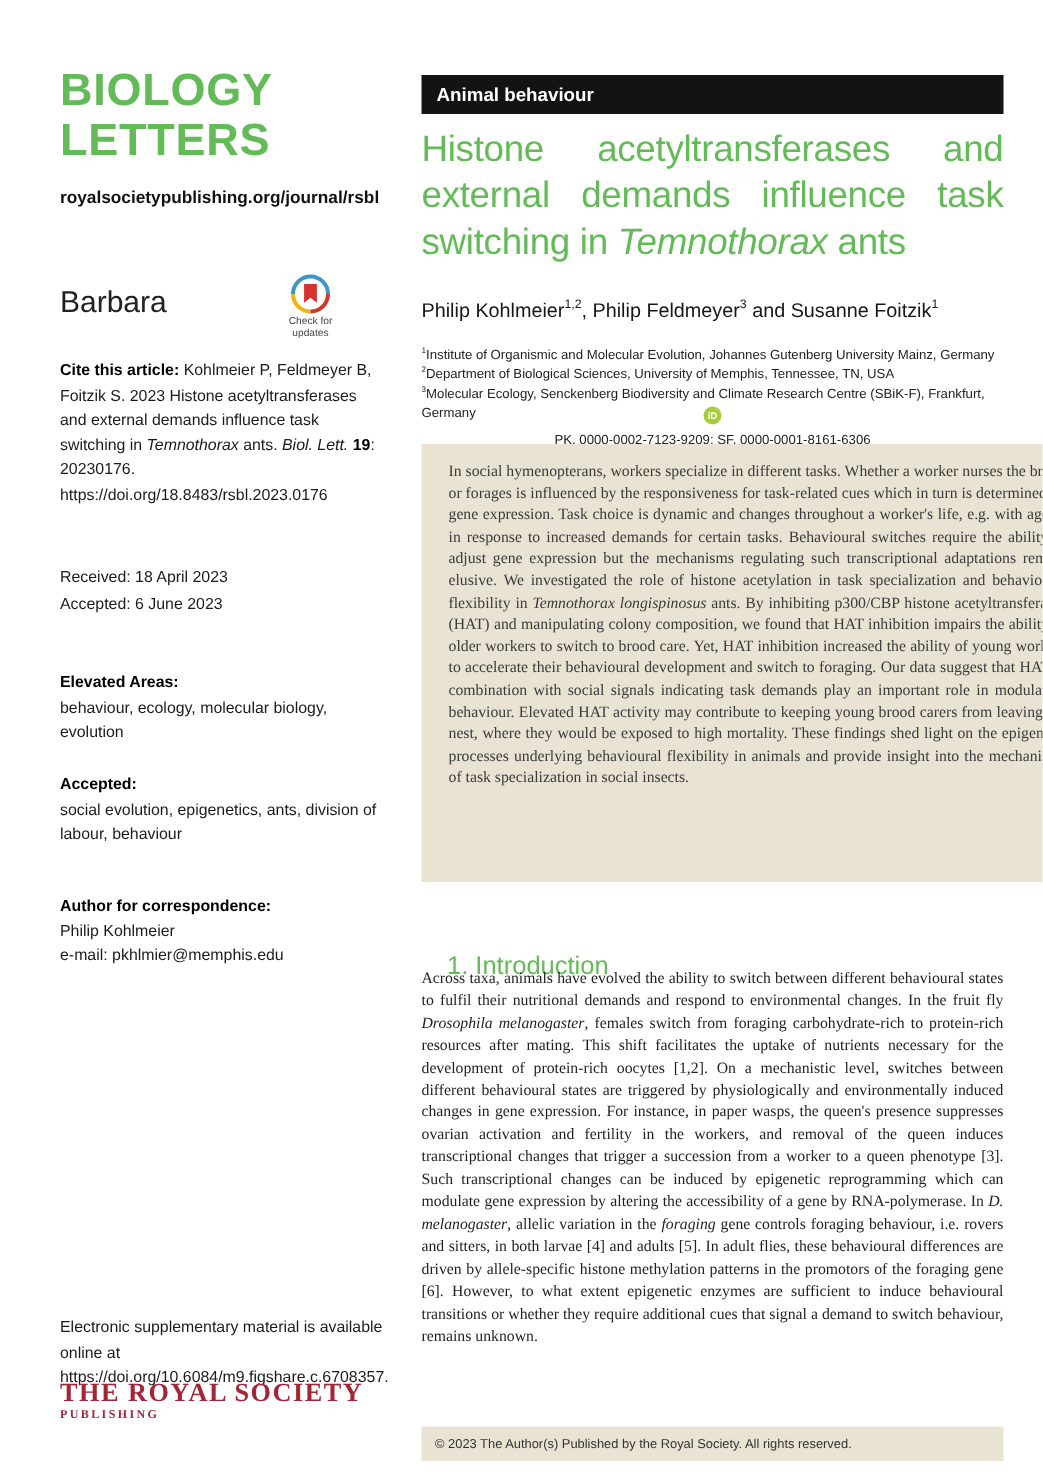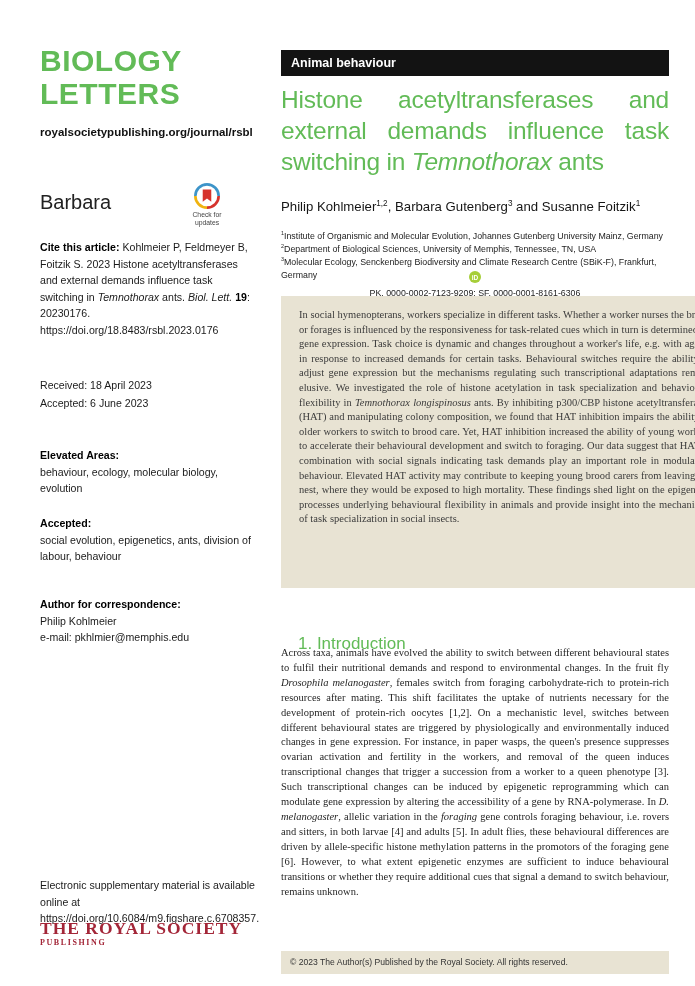--- a/index.html
+++ b/index.html
@@ -163,21 +163,21 @@
   <div class="rs-line2">PUBLISHING</div>
 </div>
 
 <div class="banner">Animal behaviour</div>
 
 <h1 class="title" style="margin:0; font-weight:normal;">
   <span>Histone acetyltransferases and external demands influence task switching in </span><span class="it">Temnothorax</span><span> ants</span>
 </h1>
 
 <div class="authors">
-  <span>Philip Kohlmeier</span><sup>1,2</sup><span>, </span><span>Barbara Gutenberg</span><sup>3</sup><span> and </span><span>Susanne Foitzik</span><sup>1</sup>
+  <span>Philip Kohlmeier</span><sup>1,2</sup><span>, </span><span>Philip Feldmeyer</span><sup>3</sup><span> and </span><span>Susanne Foitzik</span><sup>1</sup>
 </div>
 
 <div class="affils">
   <div><sup>1</sup><span>Institute of Organismic and Molecular Evolution, Johannes Gutenberg University Mainz, Germany</span></div>
   <div><sup>2</sup><span>Department of Biological Sciences, University of Memphis, Tennessee, TN, USA</span></div>
   <div><sup>3</sup><span>Molecular Ecology, Senckenberg Biodiversity and Climate Research Centre (SBiK-F), Frankfurt, Germany</span></div>
 </div>
 
 <div class="orcid-line">
   <span class="orcid-badge">iD</span>

